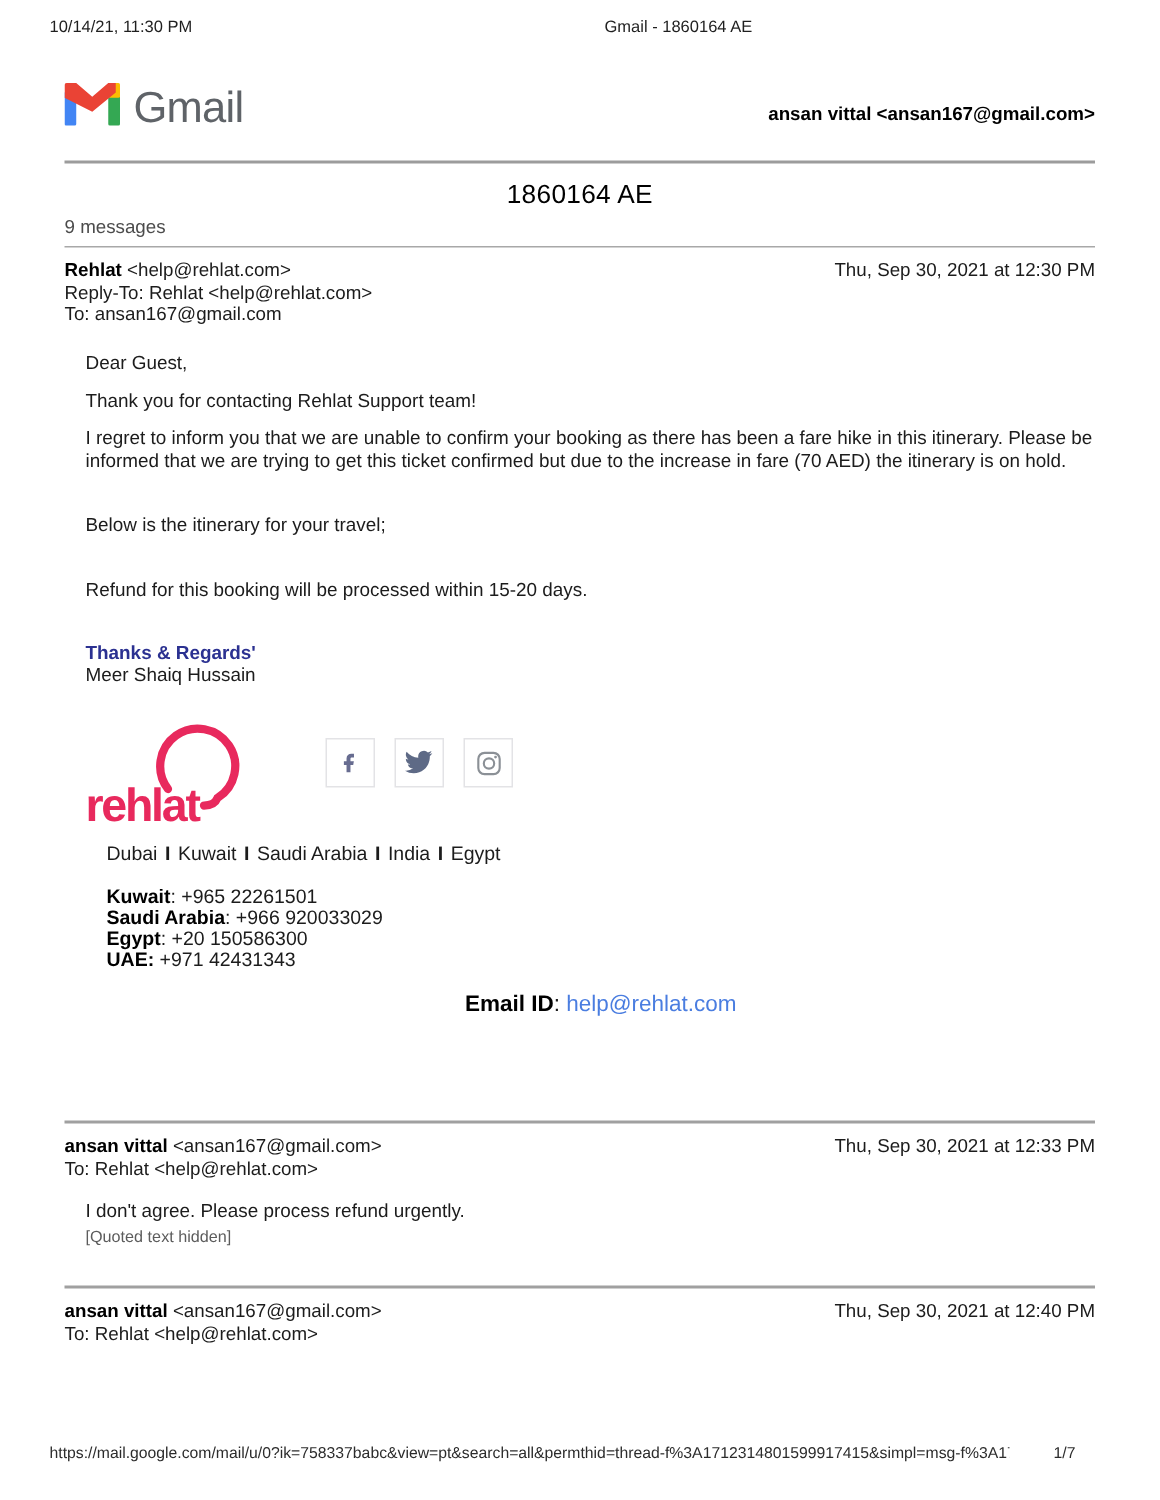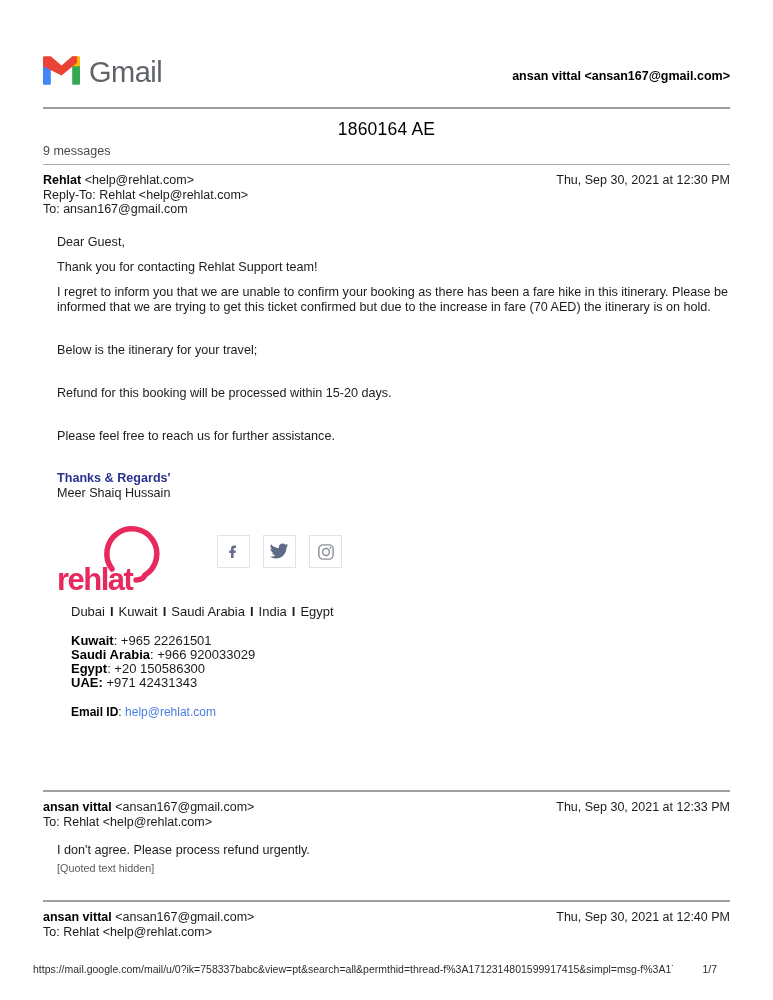--- a/index.html
+++ b/index.html
@@ -57,38 +57,42 @@
     color: var(--rehlat_pink); letter-spacing: -1.5px; }
   .rehlat-arc { position: absolute; left: 38px; top: 0; }
   .social-row { display: flex; gap: 13px; margin-left: 42px; margin-top: -8px; }
   .social-btn { width: 33px; height: 33px; border: 1px solid #e3e3e6; background: #fff;
     display: flex; align-items: center; justify-content: center; }
 
   .countries { margin-top: 15px; font-size: 13px; color: #1c1c1c; padding-left: 14px; }
   .countries .sep { font-weight: bold; margin: 0 5px; }
 
   .phones { margin-top: 15px; font-size: 13px; line-height: 14.2px; padding-left: 14px; color: #1c1c1c; }
-  .email-line { margin-top: 15px; font-size: 12px; padding-left: 14px; }
+  .email-line { margin-top: 15px; font-size: 15px; padding-left: 14px; text-align: center; }
   a.link { color: var(--link_blue); text-decoration: none; }
 
   .gap-before-rule { margin-top: 70px; }
   .msg2-body { margin-top: 14px; }
   .quoted { font-size: 10.8px; color: #5c5c5c; margin-top: 3px; }
   .rule-mid { margin-top: 24px; }
 
   
   .print-footer { position: absolute; top: 963px; left: 33px; right: 56px;
     display: flex; justify-content: space-between; font-size: 10.5px; color: #2c2c2c; }
   .footer-url { white-space: nowrap; overflow: hidden; max-width: 640px; }
 </style>
 </head>
 <body>
 
 <div class="page">
 
+  <div class="print-header">
+    <span class="print-timestamp">10/14/21, 11:30 PM</span>
+    <span class="print-title">Gmail - 1860164 AE</span>
+  </div>
 
   <div class="content">
 
     <div class="gmail-header">
       <div class="gmail-logo">
         <span>
           <svg width="37" height="29" viewBox="0 0 52 40">
             <rect fill="#4285f4" x="0" y="8" width="11" height="32" rx="1.5"></rect>
             <rect fill="#34a853" x="41" y="8" width="11" height="32" rx="1.5"></rect>
             <rect fill="#fbbc04" x="41" y="0" width="11" height="14" rx="1.5"></rect>
@@ -117,21 +121,20 @@
       </div>
       <div class="msg-date">Thu, Sep 30, 2021 at 12:30 PM</div>
     </div>
 
     <div class="msg-body msg-body-1">
       <p class="first-p">Dear Guest,</p>
       <p class="g1">Thank you for contacting Rehlat Support team!</p>
       <p class="g1">I regret to inform you that we are unable to confirm your booking as there has been a fare hike in this itinerary. Please be informed that we are trying to get this ticket confirmed but due to the increase in fare (70 AED) the itinerary is on hold.</p>
       <p class="g2">Below is the itinerary for your travel;</p>
       <p class="g2">Refund for this booking will be processed within 15-20 days.</p>
-      <p class="g2">Please feel free to reach us for further assistance.</p>
 
       <p class="sig-closing">Thanks &amp; Regards'</p>
       <p class="sig-name">Meer Shaiq Hussain</p>
 
       <div class="logo-row">
         <div class="rehlat-logo">
           <span class="rehlat-arc">
             <svg width="76" height="64" viewBox="0 0 76 64">
               <path d="M17 46 A25 25 0 1 1 50 52 q-2 5 -9 5" fill="none" stroke="#e8295d" stroke-width="5.5" stroke-linecap="round"></path>
             </svg>

